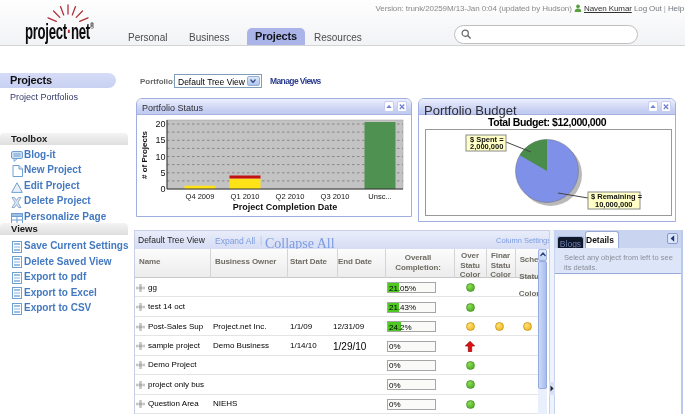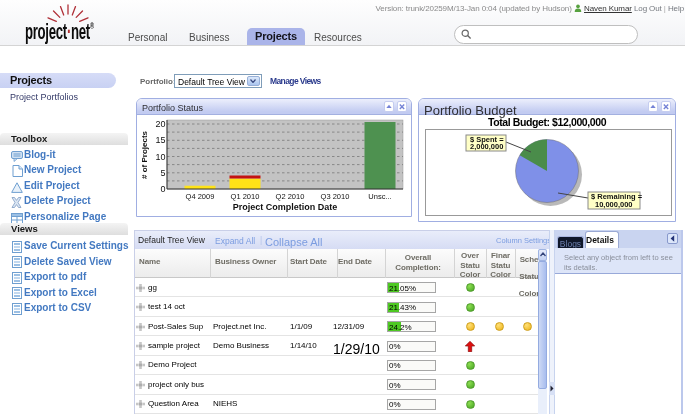--- a/index.html
+++ b/index.html
@@ -207,21 +207,21 @@
     <text x="176" y="77.5" font-size="7.5" font-weight="bold" fill="#111">10,000,000</text>
   </svg>
 </div>
 
 <div class="abs" style="left:134px;top:230px;width:416px;height:184px;border-left:1px solid #c9cfe8;border-top:1px solid #c9cfe8;background:#fff;">
 
   <div class="abs" style="left:0;top:0;width:415px;height:18px;background:linear-gradient(#e9edfa,#d6dcf4);"></div>
   <div class="abs" style="left:3px;top:4px;font-size:8.5px;color:#222;">Default Tree View</div>
   <div class="abs" style="left:80px;top:5px;font-size:8.5px;color:#7b9ce0;">Expand All</div>
   <div class="abs" style="left:125px;top:4px;font-size:8.5px;color:#b6c4ea;">|</div>
-  <div class="abs" style="left:130px;top:5px;font-size:11px;color:#7b9ce0;">Collapse All</div>
+  <div class="abs" style="left:130px;top:5px;font-size:14px;color:#7b9ce0;font-family:Liberation Serif, serif;">Collapse All</div>
   <div class="abs" style="left:361px;top:5px;font-size:7.5px;color:#7b9ce0;">Column Settings</div>
 
   <div class="abs" style="left:0;top:18px;width:404px;height:29px;background:linear-gradient(#fcfcfc,#ececec);border-bottom:1px solid #c8c8c8;"></div>
   <div class="abs hcol" style="left:4px;top:26px;">Name</div>
   <div class="abs hcol" style="left:80px;top:26px;">Business Owner</div>
   <div class="abs hcol" style="left:155px;top:26px;">Start Date</div>
   <div class="abs hcol" style="left:203px;top:26px;">End Date</div>
   <div class="abs hcol" style="left:253px;top:21.5px;line-height:10px;white-space:normal;width:60px;text-align:center;">Overall<br>Completion:</div>
   <div class="abs hcol" style="left:319px;top:20px;width:32px;line-height:9.5px;text-align:center;">Over<br>Statu<br>Color</div>
   <div class="abs hcol" style="left:351px;top:20px;width:29px;line-height:9.5px;text-align:center;">Finar<br>Statu<br>Color</div>
@@ -294,21 +294,21 @@
           <rect x="0" y="2.7" width="2.6" height="2.6"></rect>
           <rect x="6.4" y="2.7" width="2.6" height="2.6"></rect>
           <rect x="3.2" y="0" width="2.6" height="2.6"></rect>
           <rect x="3.2" y="5.4" width="2.6" height="2.6"></rect>
           <rect x="2.9" y="2.4" width="3.2" height="3.2" fill="#adadad"></rect>
         </g>
       </svg>
       <div class="abs" style="left:13px;top:110.00px;font-size:8px;color:#000;">sample project</div>
       <div class="abs" style="left:78px;top:110.00px;font-size:8px;color:#000;">Demo Business</div>
       <div class="abs" style="left:155px;top:110.00px;font-size:8px;color:#000;">1/14/10</div>
-      <div class="abs" style="left:198px;top:110.00px;font-size:14px;color:#000;">1/29/10</div>
+      <div class="abs" style="left:198px;top:110.00px;font-size:10px;color:#000;">1/29/10</div>
       <div class="abs" style="left:252px;top:109.50px;width:49px;height:11px;border:1px solid #a6a6a6;background:#fafaf8;">
         <div class="abs" style="left:1px;top:0.5px;font-size:8px;color:#000;">0%</div>
       </div>
       <svg class="abs" style="left:330px;top:110.005px;" width="10" height="11" viewBox="0 0 10 11">
         <path d="M5,0.3 L9.7,5 L6.7,5 L6.7,10.7 L3.3,10.7 L3.3,5 L0.3,5 Z" fill="#e01010" stroke="#8a0d0d" stroke-width="0.7"></path>
       </svg>
       <div class="abs" style="left:0;top:143.15px;width:404px;height:1px;background:#e4e4e4;"></div>
       <svg class="abs" style="left:1px;top:130.44px" width="9" height="8" viewBox="0 0 9 8">
         <g fill="#c6c6c6">
           <rect x="0" y="2.7" width="2.6" height="2.6"></rect>

